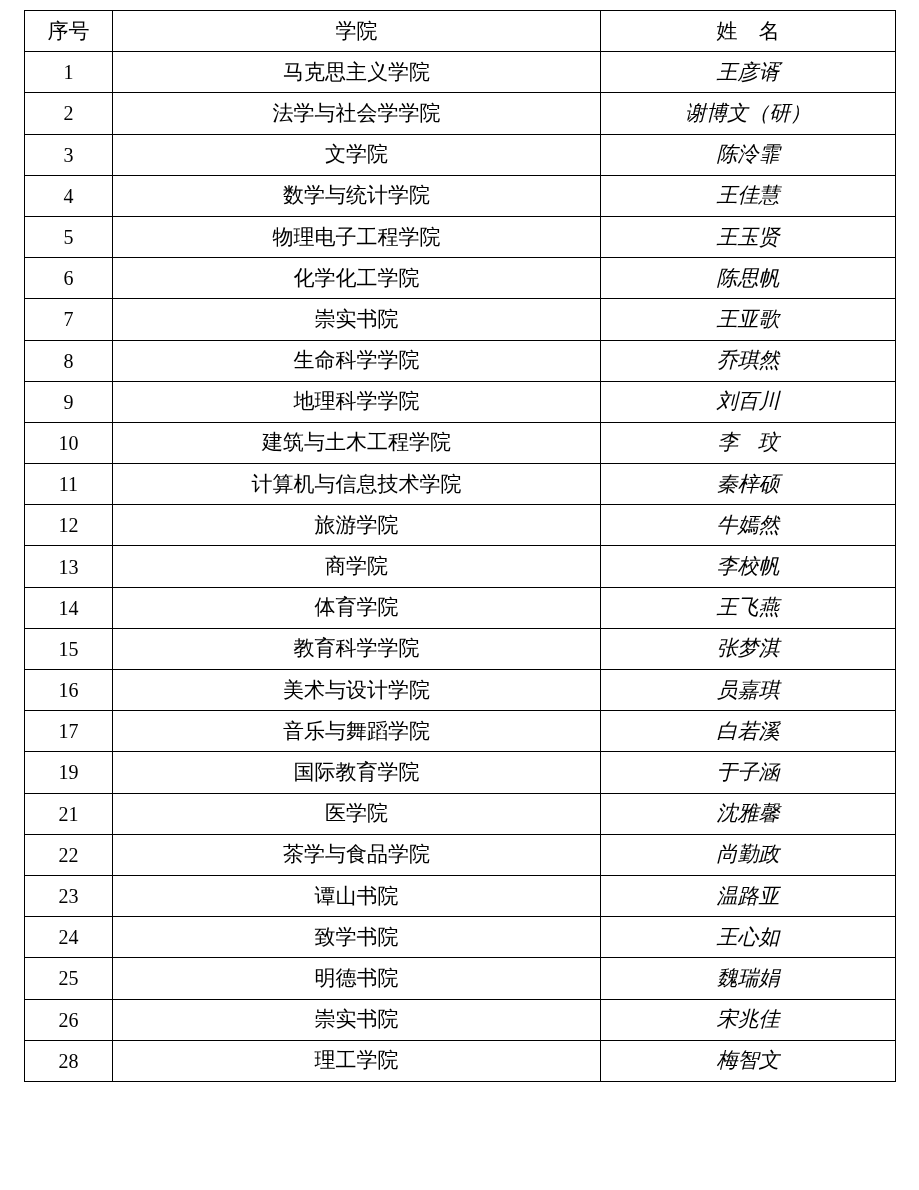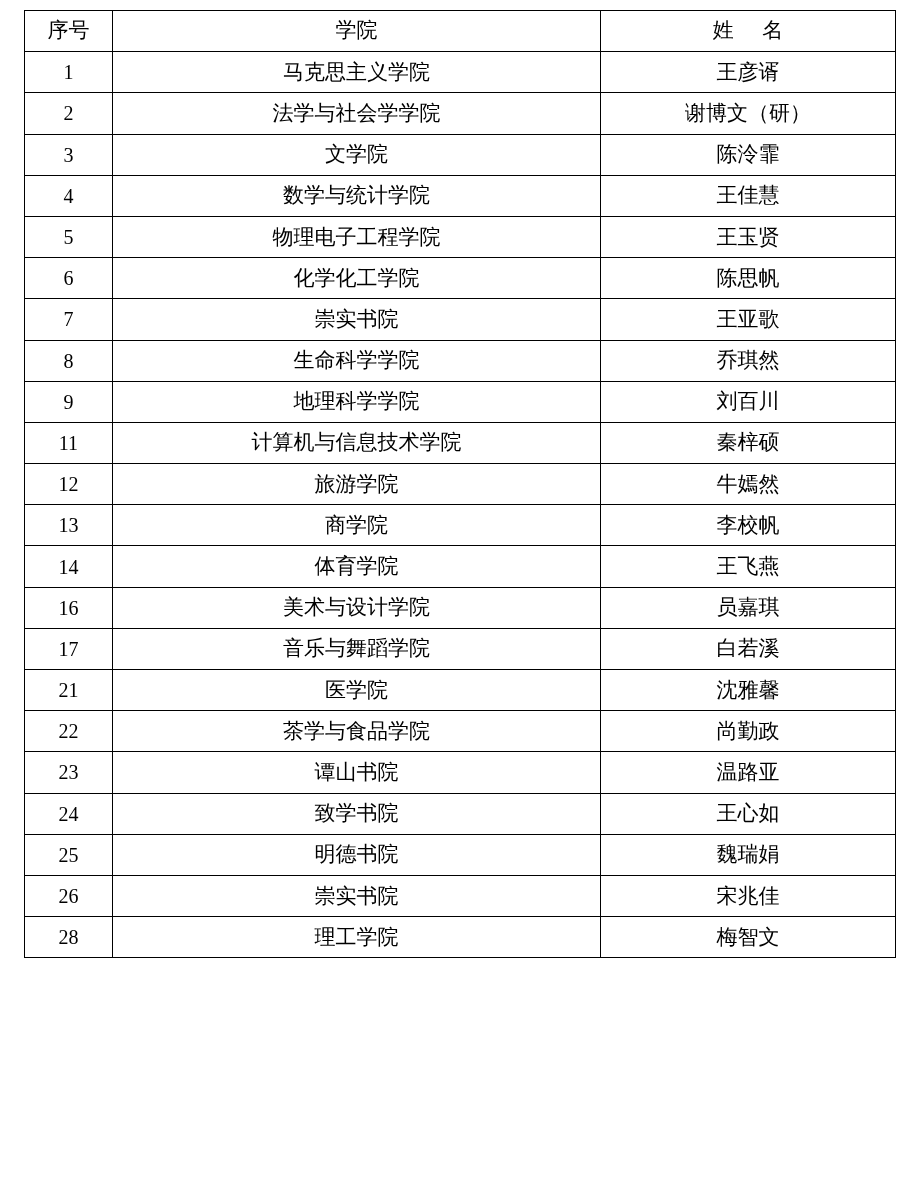--- a/index.html
+++ b/index.html
@@ -39,32 +39,32 @@
     line-height: 1;
     height: 40.2px;
     padding: 0 2px;
     font-weight: normal;
     white-space: nowrap;
     overflow: hidden;
   }
   table.roster thead th {
     font-size: 21px;
     letter-spacing: 0px;
-    font-family: Liberation Mono, monospace;
   }
   table.roster thead th.h-name {
     letter-spacing: 8px;
     text-indent: 8px;
     text-align: center;
   }
   table.roster td.idx {
     font-size: 20px;
   }
   table.roster td.name {
     font-size: 21px;
+    font-style: italic;
   }
   table.roster td.name.spaced {
     letter-spacing: 7px;
     text-indent: 7px;
   }
 </style>
 </head>
 <body>
 
 <div class="page">
@@ -121,48 +121,63 @@
           <td class="idx">8</td>
           <td class="college">生命科学学院</td>
           <td class="name">乔琪然</td>
         </tr>
         <tr>
           <td class="idx">9</td>
           <td class="college">地理科学学院</td>
           <td class="name">刘百川</td>
         </tr>
         <tr>
+          <td class="idx">10</td>
+          <td class="college">建筑与土木工程学院</td>
+          <td class="name spaced">李 玟</td>
+        </tr>
+        <tr>
           <td class="idx">11</td>
           <td class="college">计算机与信息技术学院</td>
           <td class="name">秦梓硕</td>
         </tr>
         <tr>
           <td class="idx">12</td>
           <td class="college">旅游学院</td>
           <td class="name">牛嫣然</td>
         </tr>
         <tr>
           <td class="idx">13</td>
           <td class="college">商学院</td>
           <td class="name">李校帆</td>
         </tr>
         <tr>
           <td class="idx">14</td>
           <td class="college">体育学院</td>
           <td class="name">王飞燕</td>
         </tr>
         <tr>
+          <td class="idx">15</td>
+          <td class="college">教育科学学院</td>
+          <td class="name">张梦淇</td>
+        </tr>
+        <tr>
           <td class="idx">16</td>
           <td class="college">美术与设计学院</td>
           <td class="name">员嘉琪</td>
         </tr>
         <tr>
           <td class="idx">17</td>
           <td class="college">音乐与舞蹈学院</td>
           <td class="name">白若溪</td>
+        </tr>
+        <tr>
+          <td class="idx">19</td>
+          <td class="college">国际教育学院</td>
+          <td class="name">于子涵</td>
         </tr>
         <tr>
           <td class="idx">21</td>
           <td class="college">医学院</td>
           <td class="name">沈雅馨</td>
         </tr>
         <tr>
           <td class="idx">22</td>
           <td class="college">茶学与食品学院</td>
           <td class="name">尚勤政</td>

